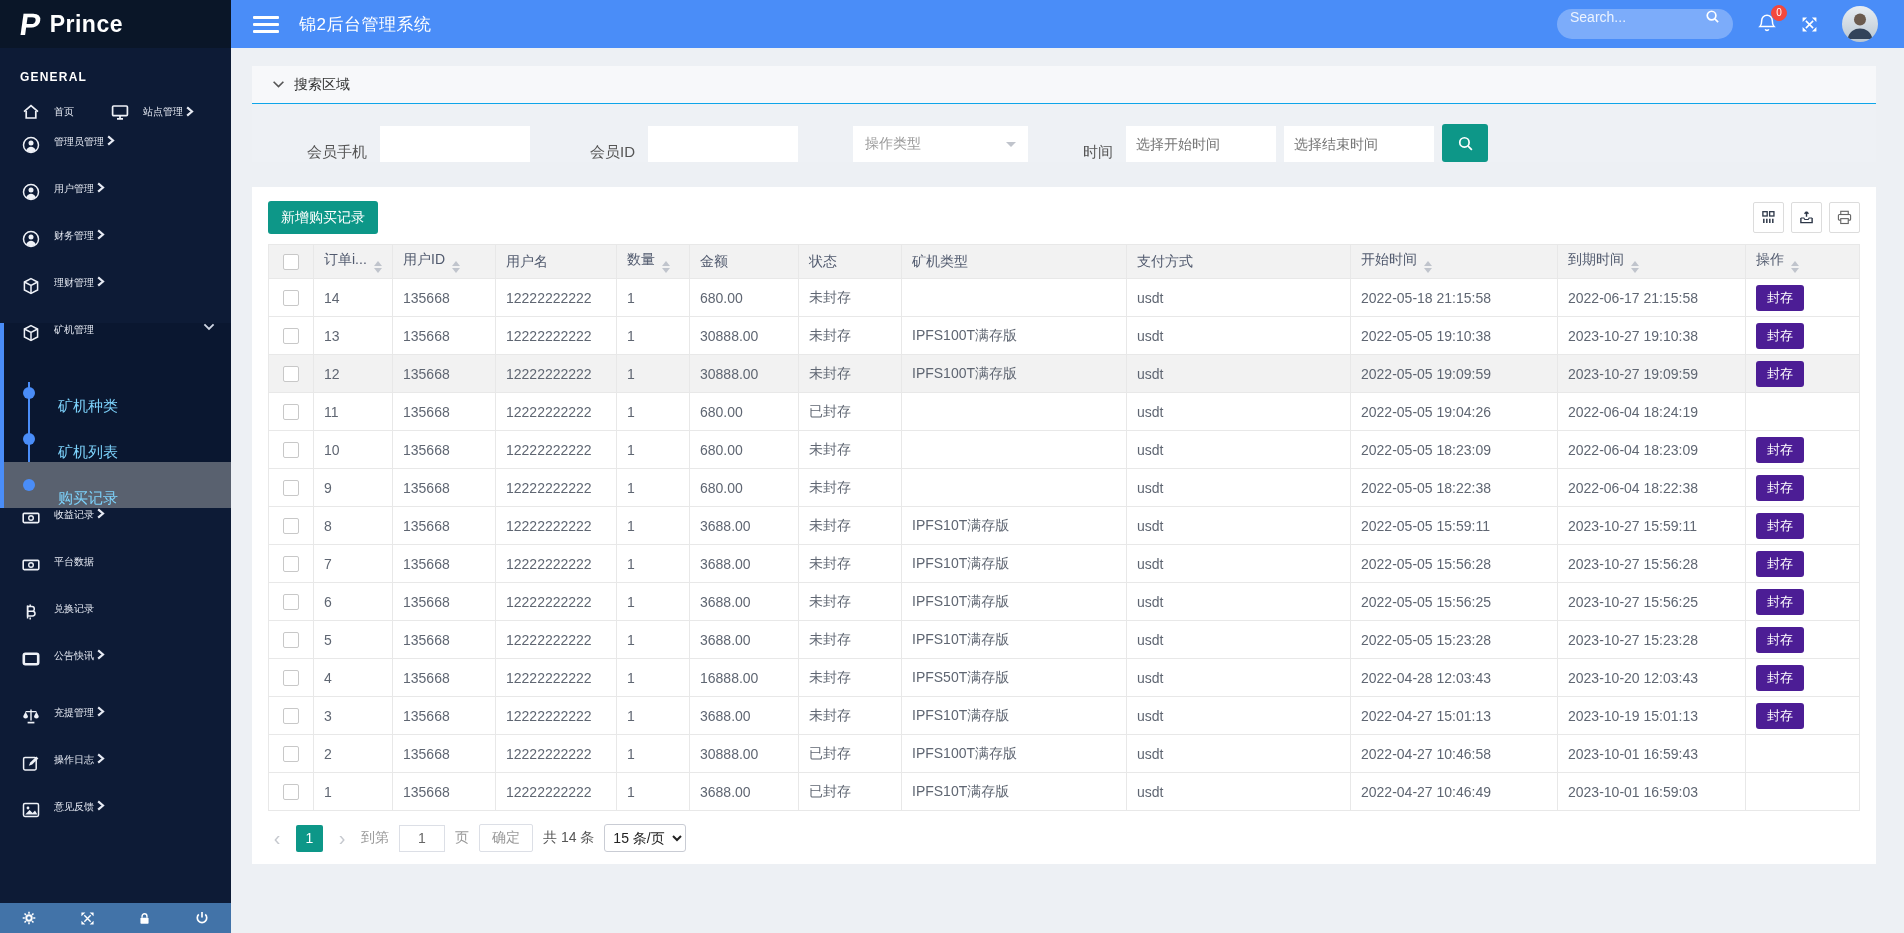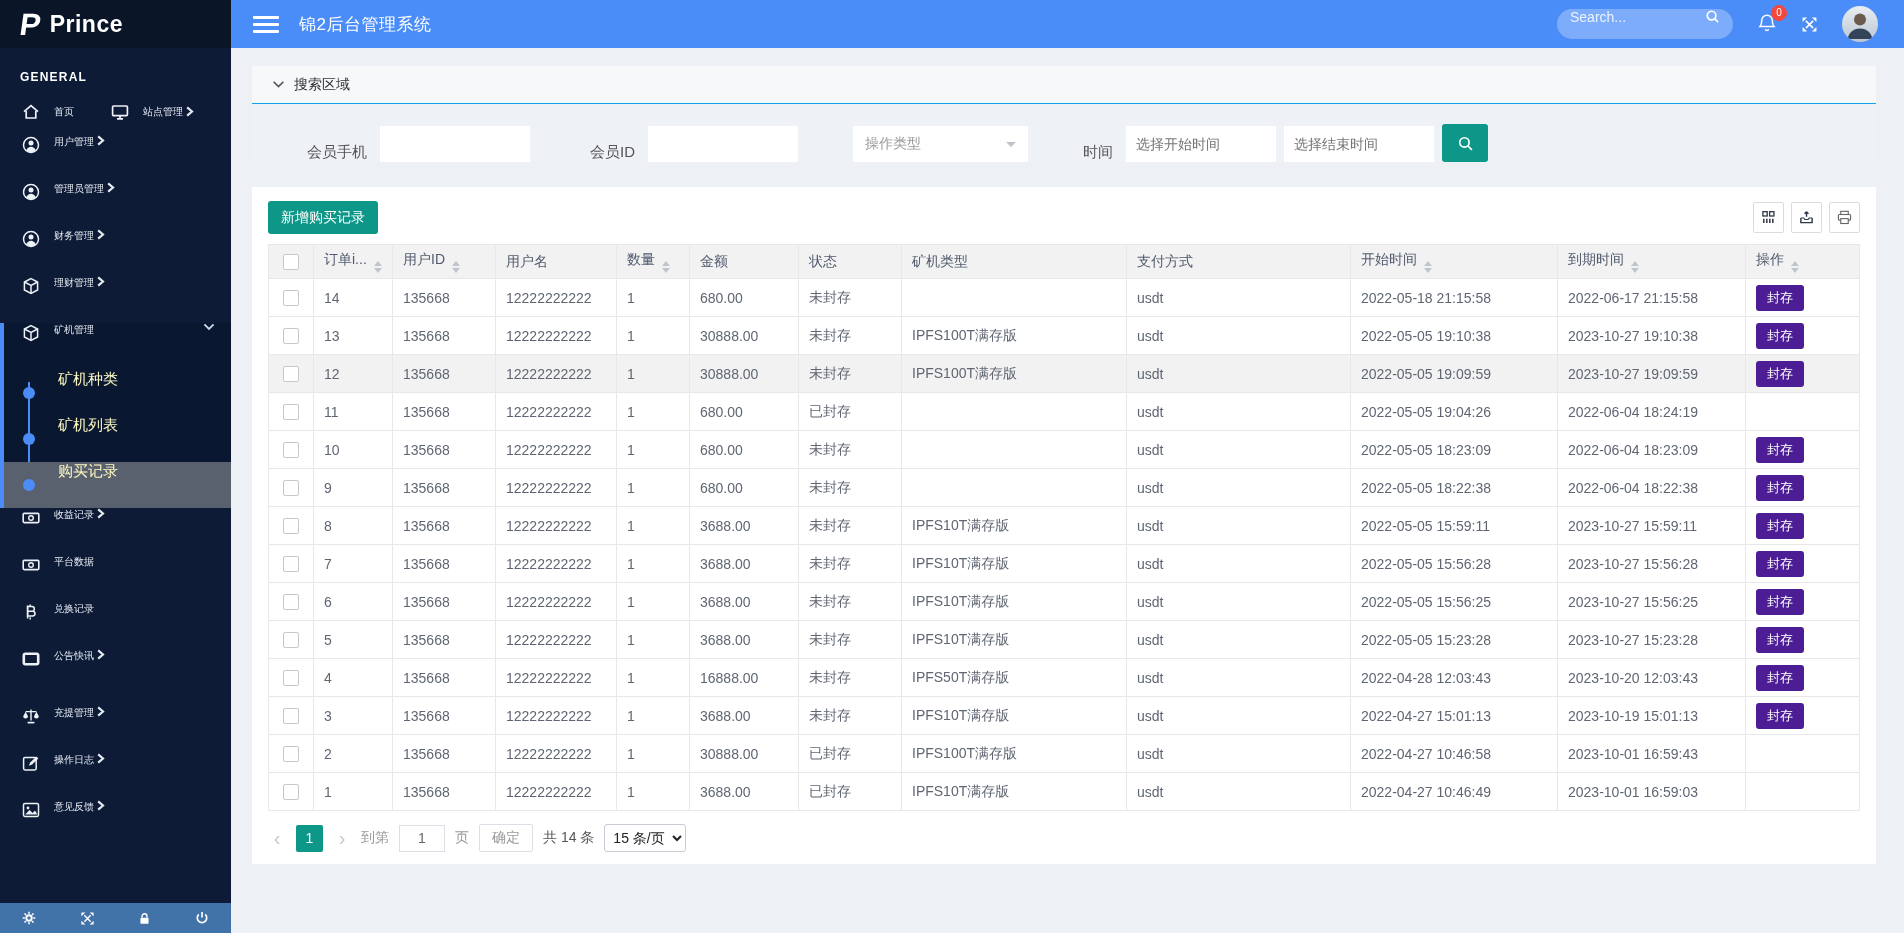--- a/index.html
+++ b/index.html
@@ -20,21 +20,21 @@
 .m-arrow{display:inline-flex;margin-left:2px;color:#e6eaf3}
 .m-caret{margin-left:auto;margin-right:16px;display:inline-flex;color:#cfd6e4}
 .pair{padding-left:0}
 .pair .halfitem{display:flex;align-items:center;height:100%}
 .pair .h1{padding-left:21px;width:110px}
 .pair .h2{padding-left:0}
 .group{background:#0a1730;border-left:4px solid #4a8df8}
 .group .g-head{padding-left:17px}
 .submenu{position:relative;padding-bottom:0}
 .s-line{position:absolute;left:24px;top:12px;bottom:34px;width:2px;background:#4a8df8}
-.s-row{height:46px;display:flex;align-items:flex-start;padding-left:54px;position:relative;font-size:15px;cursor:pointer;color:#fef9c3}
+.s-row{height:46px;display:flex;align-items:flex-end;padding-left:54px;position:relative;font-size:15px;cursor:pointer;color:#7dd3fc}
 .s-dot{position:absolute;left:19px;top:50%;margin-top:-6px;width:12px;height:12px;border-radius:50%;background:#4a8df8}
 .s-row.active{background:#59616f}
 .sb-footer{position:absolute;bottom:0;left:0;width:100%;height:30px;background:#4273a8;display:flex;align-items:center;justify-content:space-around;color:#fff}
 .sb-footer .fi{display:inline-flex;cursor:pointer}
 
 
 .header{position:absolute;left:231px;top:0;right:0;height:48px;background:#4a8df8;display:flex;align-items:center;color:#fff;padding:0 26px 0 22px;z-index:4}
 .burger{width:26px;cursor:pointer}
 .burger i{display:block;height:3px;background:#fff;border-radius:1px;margin:4px 0}
 .h-title{font-size:17px;margin-left:20px;font-weight:500;letter-spacing:.5px}
@@ -129,36 +129,36 @@
         </span>
       </div>
       <div class="m-row">
         <span class="mi">
           <svg viewBox="0 0 18 18" width="18" height="18">
             <circle cx="9" cy="9" r="7.5" fill="none" stroke="currentColor" stroke-width="1.5"></circle>
             <circle cx="9" cy="6.9" r="2.5" fill="currentColor"></circle>
             <path d="M4.2 14.4c1-2.4 2.8-3.6 4.8-3.6s3.8 1.2 4.8 3.6a7.5 7.5 0 0 1-9.6 0z" fill="currentColor"></path>
           </svg>
         </span>
-        <span class="m-label">用户管理</span>
+        <span class="m-label">管理员管理</span>
         <span class="m-arrow">
           <svg viewBox="0 0 10 12" width="9" height="11">
             <path d="M2.4 1.4 7.8 6 2.4 10.6" fill="none" stroke="currentColor" stroke-width="2.4"></path>
           </svg>
         </span>
       </div>
       <div class="m-row">
         <span class="mi">
           <svg viewBox="0 0 18 18" width="18" height="18">
             <circle cx="9" cy="9" r="7.5" fill="none" stroke="currentColor" stroke-width="1.5"></circle>
             <circle cx="9" cy="6.9" r="2.5" fill="currentColor"></circle>
             <path d="M4.2 14.4c1-2.4 2.8-3.6 4.8-3.6s3.8 1.2 4.8 3.6a7.5 7.5 0 0 1-9.6 0z" fill="currentColor"></path>
           </svg>
         </span>
-        <span class="m-label">管理员管理</span>
+        <span class="m-label">用户管理</span>
         <span class="m-arrow">
           <svg viewBox="0 0 10 12" width="9" height="11">
             <path d="M2.4 1.4 7.8 6 2.4 10.6" fill="none" stroke="currentColor" stroke-width="2.4"></path>
           </svg>
         </span>
       </div>
       <div class="m-row">
         <span class="mi">
           <svg viewBox="0 0 18 18" width="18" height="18">
             <circle cx="9" cy="9" r="7.5" fill="none" stroke="currentColor" stroke-width="1.5"></circle>

